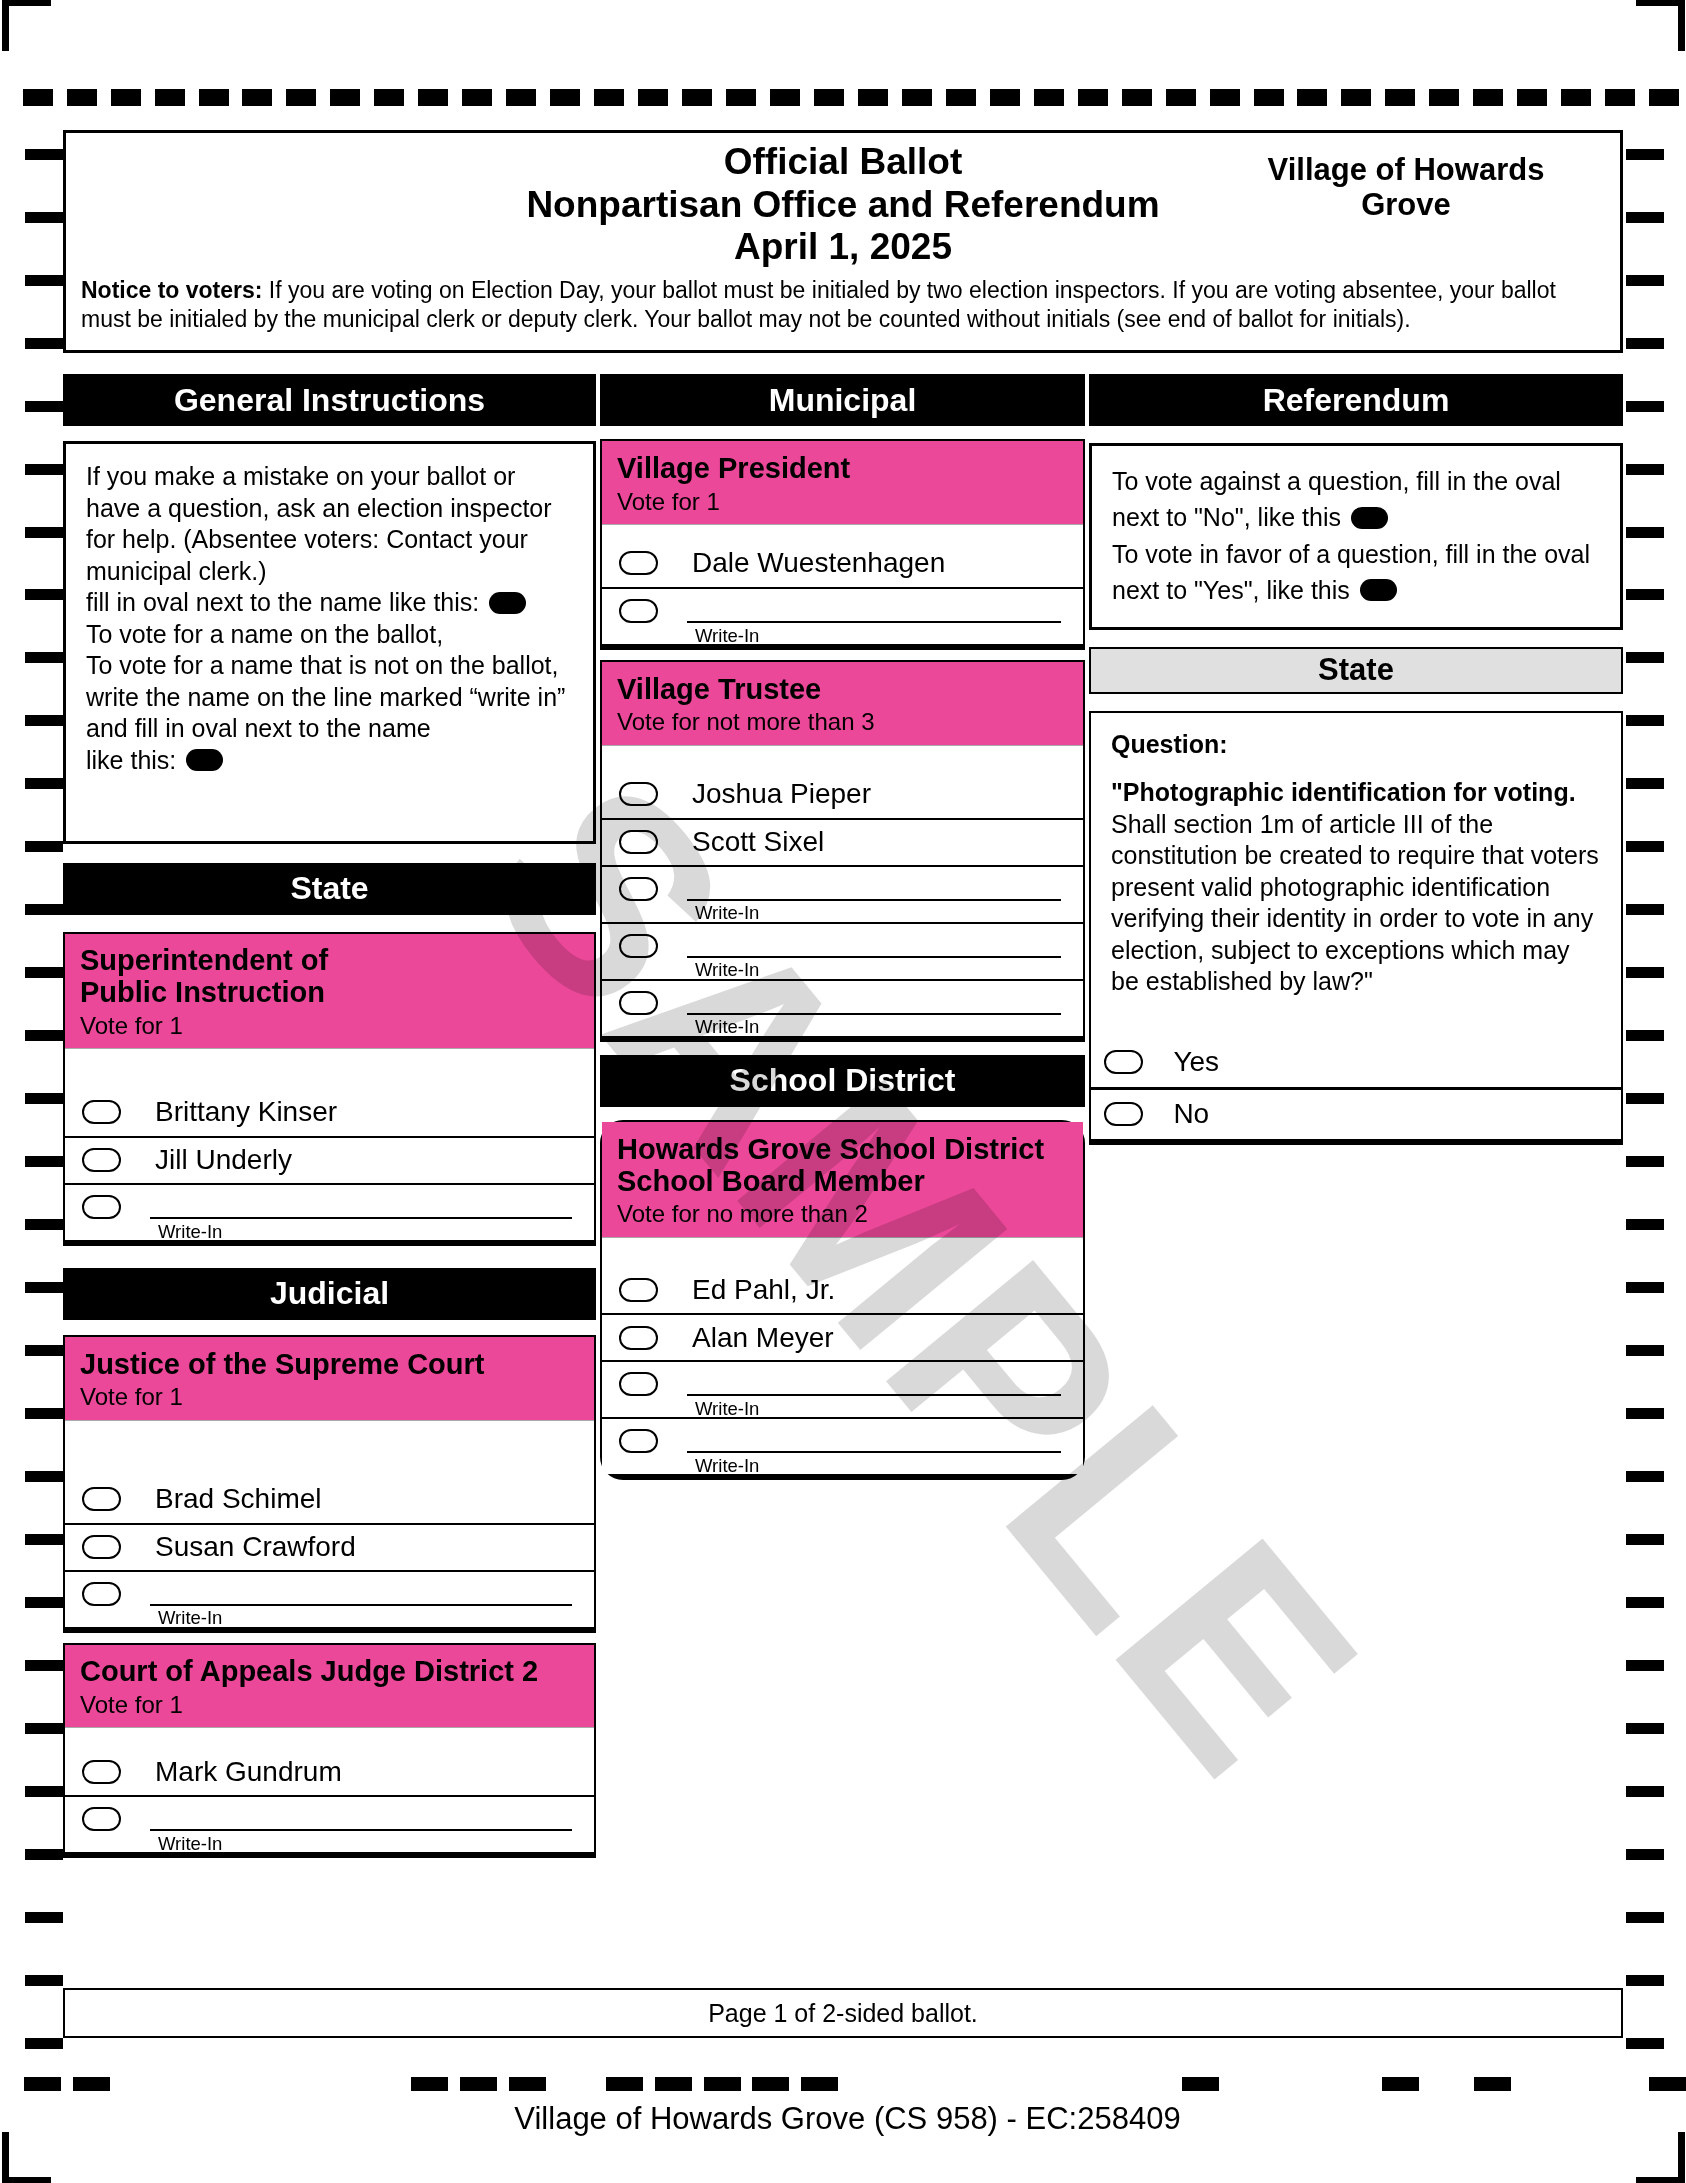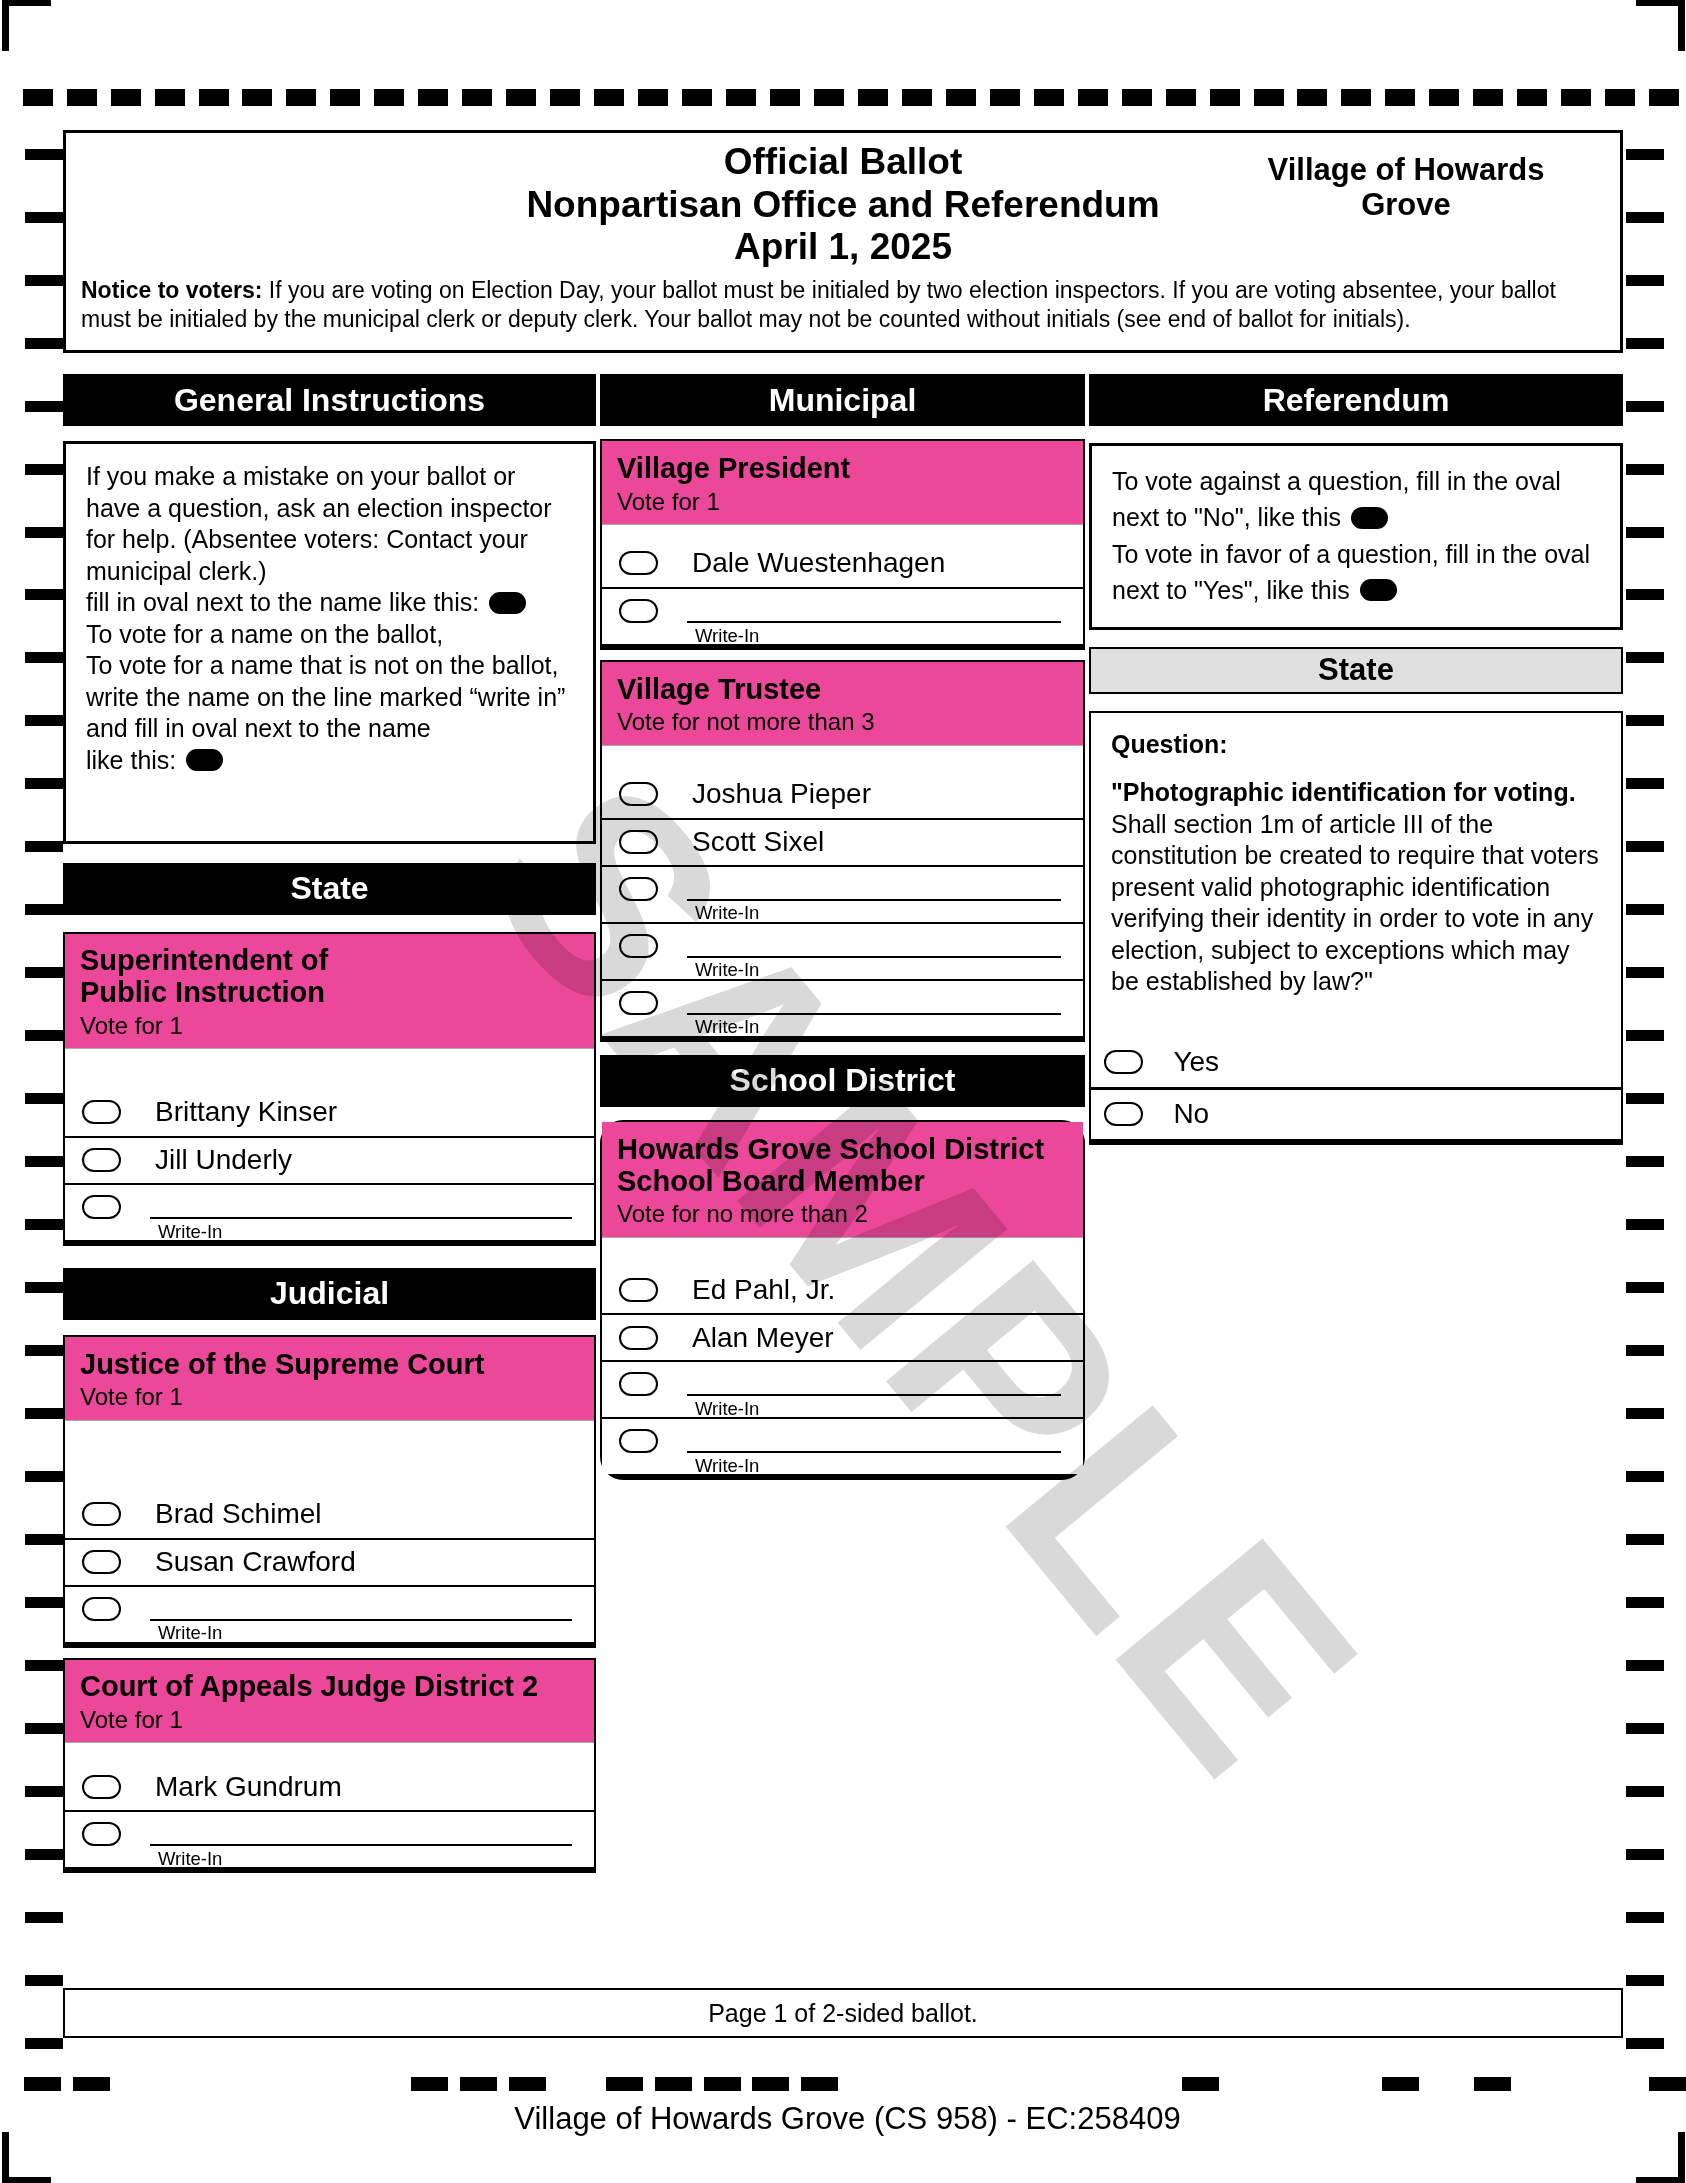--- a/index.html
+++ b/index.html
@@ -283,21 +283,21 @@
       </div>
     </div>
 
     <div class="secbar" style="margin-top:22px;">Judicial</div>
 
     <div class="contest" style="margin-top:15px;">
       <div class="chead">
         <div class="ctitle">Justice of the Supreme Court</div>
         <div class="cvote">Vote for 1</div>
       </div>
-      <div class="cand-area" style="padding-top:70px;">
+      <div class="cand-area" style="padding-top:55px;">
         <div class="row cand first">
           <span class="oval"></span>
           <span class="cname">Brad Schimel</span>
         </div>
         <div class="row cand">
           <span class="oval"></span>
           <span class="cname">Susan Crawford</span>
         </div>
         <div class="row wirow">
           <span class="oval"></span>

